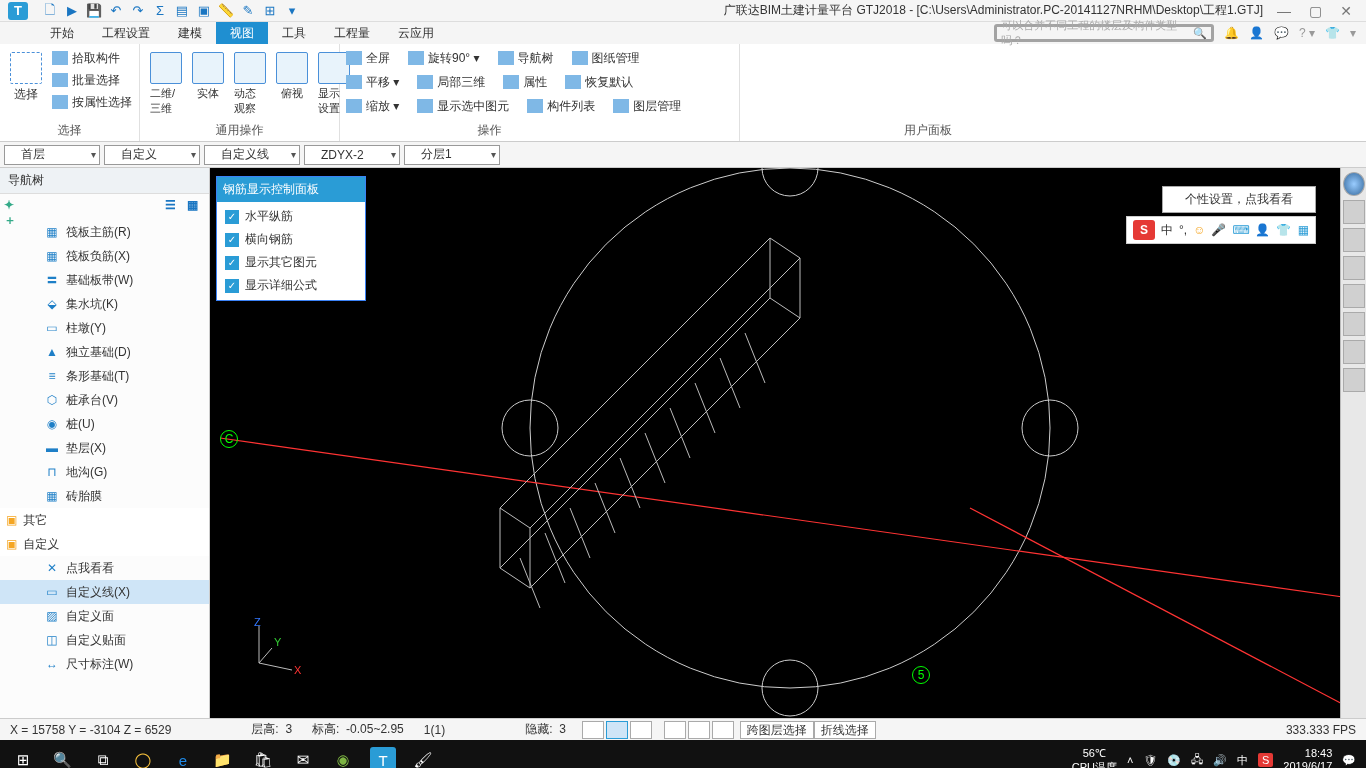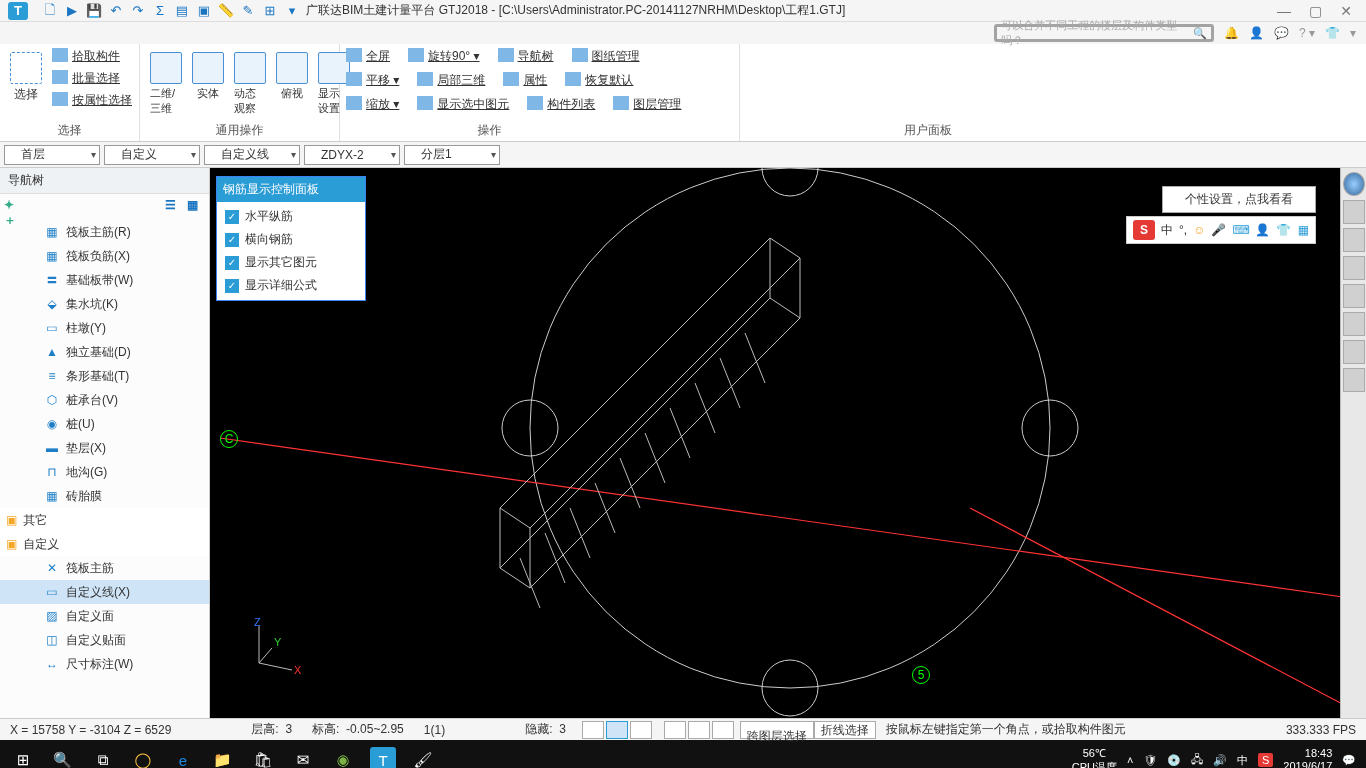--- a/index.html
+++ b/index.html
@@ -2,36 +2,36 @@
 <html><head>
 <meta charset="utf-8">
 <style>
 * { margin:0; padding:0; box-sizing:border-box; font-family:"Microsoft YaHei",sans-serif; }
 body { width:1366px; height:768px; overflow:hidden; background:#fff; font-size:12px; color:#333; position:relative; }
 .titlebar { height:22px; display:flex; align-items:center; background:#f5f5f5; border-bottom:1px solid #ddd; }
 .logo { width:36px; height:22px; display:flex; align-items:center; justify-content:center; }
 .logo-box { width:20px; height:18px; background:#2a9cd6; border-radius:3px; color:#fff; font-weight:bold; font-size:13px; text-align:center; line-height:18px; }
 .qat { display:flex; gap:6px; padding:0 6px; }
 .qat span { width:16px; height:16px; color:#1a76c2; font-size:13px; display:inline-flex; align-items:center; justify-content:center; cursor:pointer; }
-.title-text { flex:1; text-align:left; font-size:12px; color:#333; }
+.title-text { flex:1; text-align:right; font-size:12px; color:#333; }
 .winctrl { display:flex; gap:18px; padding:0 14px; color:#777; font-size:14px; }
 .winctrl span { cursor:pointer; }
 .menubar { height:22px; display:flex; align-items:center; background:#f5f5f5; }
 .menu-item { padding:0 14px; height:22px; line-height:22px; cursor:pointer; }
 .menu-item.active { background:#1f8fd1; color:#fff; }
 .menubar-right { margin-left:auto; display:flex; align-items:center; gap:10px; padding-right:10px; color:#999; }
 .search-box { width:220px; height:18px; border:3px solid #a3a3a3; border-radius:3px; display:flex; align-items:center; padding:0 4px; color:#aaa; font-size:11px; }
 .ribbon { height:98px; background:#fff; border-bottom:1px solid #ccc; display:flex; }
 .ribbon-group { border-right:1px solid #e0e0e0; display:flex; flex-direction:column; padding:4px 6px 0 6px; }
 .group-body { flex:1; display:flex; align-items:flex-start; gap:6px; }
 .group-label { text-align:center; font-size:12px; color:#555; padding:2px 0; }
 .big-btn { display:flex; flex-direction:column; align-items:center; gap:2px; padding:4px; cursor:pointer; }
 .big-icon { width:32px; height:32px; border:1px solid #4a90d9; background:#e8f3fb; border-radius:2px; }
 .small-list { display:flex; flex-direction:column; gap:2px; }
-.small-item { display:flex; gap:4px; cursor:pointer; height:20px; white-space:nowrap;text-decoration:underline; }
+.small-item { display:flex; align-items:center; gap:4px; cursor:pointer; height:20px; white-space:nowrap; }
 .sm-icon { width:16px; height:14px; background:#7fb8e6; }
 .combo-row { height:26px; background:#f5f5f5; border-bottom:1px solid #ccc; display:flex; align-items:center; padding:2px 4px; gap:4px; }
 .combo { background:#fff; border:1px solid #999; height:20px; display:flex; align-items:center; padding:0 16px; font-size:12px; cursor:pointer; position:relative; }
 .combo::after { content:"▾"; position:absolute; right:3px; color:#555; font-size:10px; }
 .main { display:flex; height:550px; }
 .nav-panel { width:210px; background:#fcfcfc; border-right:1px solid #ccc; display:flex; flex-direction:column; }
 .nav-header { background:#eef2f5; padding:4px 8px; font-size:12px; border-bottom:1px solid #ddd; display:flex; align-items:center; justify-content:space-between; }
 .nav-toolbar { display:flex; gap:4px; padding:4px; }
 .nav-tool { width:18px; height:16px; color:#3a8; font-weight:bold; cursor:pointer; }
 .nav-tree { flex:1; overflow:auto; padding:2px 0; }
@@ -90,20 +90,29 @@
   <div class="title-text">广联达BIM土建计量平台 GTJ2018 - [C:\Users\Administrator.PC-20141127NRHM\Desktop\工程1.GTJ]</div>
   <div class="winctrl">
     <span>—</span>
     <span>▢</span>
     <span>✕</span>
   </div>
 </div>
 
 <div class="menubar">
   <div style="width:36px"></div>
+  <div id="menu-holder" style="display: flex;">
+      <div class="menu-item">开始</div>
+      <div class="menu-item">工程设置</div>
+      <div class="menu-item">建模</div>
+      <div class="menu-item active">视图</div>
+      <div class="menu-item">工具</div>
+      <div class="menu-item">工程量</div>
+      <div class="menu-item">云应用</div>
+    </div>
   <div class="menubar-right">
     <div class="search-box">
       <span>可以合并不同工程的楼层及构件类型吗？</span>
       <span style="margin-left:auto">🔍</span>
     </div>
     <span>🔔</span>
     <span>👤</span>
     <span>💬</span>
     <span>? ▾</span>
     <span>👕</span>
@@ -306,21 +315,21 @@
         <div class="tree-item cat">
           <span style="color:#f5a623">▣</span> 
           <span>其它</span>
         </div>
         <div class="tree-item cat">
           <span style="color:#f5a623">▣</span> 
           <span>自定义</span>
         </div>
         <div class="tree-item">
           <span class="tree-icon">✕</span>
-          <span>筏板主筋</span>
+          <span>点我看看</span>
         </div>
         <div class="tree-item selected">
           <span class="tree-icon">▭</span>
           <span>自定义线(X)</span>
         </div>
         <div class="tree-item">
           <span class="tree-icon">▨</span>
           <span>自定义面</span>
         </div>
         <div class="tree-item">
@@ -444,23 +453,22 @@
   <div class="status-btns">
     <div class="st-btn"></div>
     <div class="st-btn active"></div>
     <div class="st-btn"></div>
   </div>
   <div class="status-btns">
     <div class="st-btn"></div>
     <div class="st-btn"></div>
     <div class="st-btn"></div>
   </div>
-  <div class="st-btn" style="width:auto;padding:6px 6px;line-height:16px">跨图层选择</div>
+  <div class="st-btn" style="width:auto;padding:0 6px;line-height:16px">跨图层选择</div>
   <div class="st-btn" style="width:auto;padding:0 6px;line-height:16px">折线选择</div>
-  <div class="status-seg">按鼠标左键指定第一个角点，或拾取构件图元</div>
   <div class="status-seg" style="margin-left:auto">333.333 FPS</div>
 </div>
 
 <div class="taskbar">
   <div class="task-icons">
     <span>⊞</span>
     <span>🔍</span>
     <span>⧉</span>
     <span style="color:#f9c23c">◯</span>
     <span style="color:#1e88e5">e</span>

